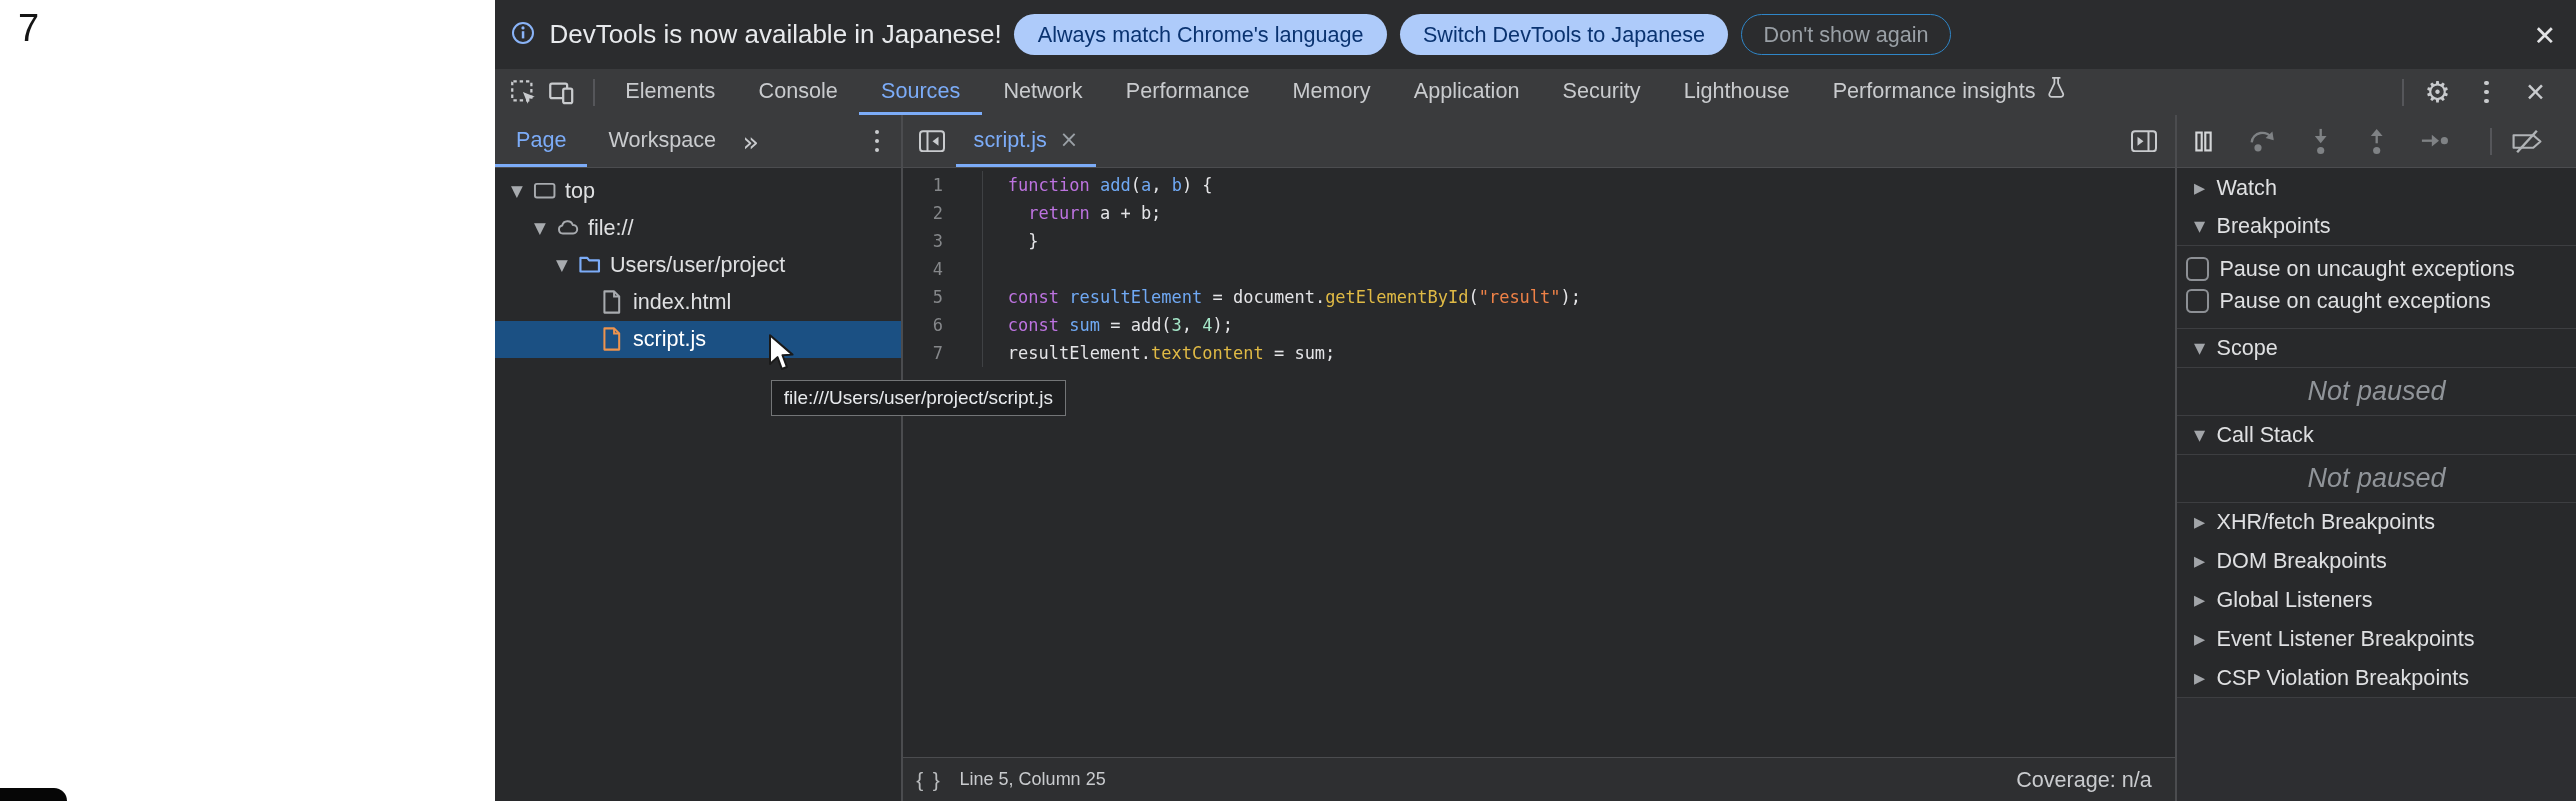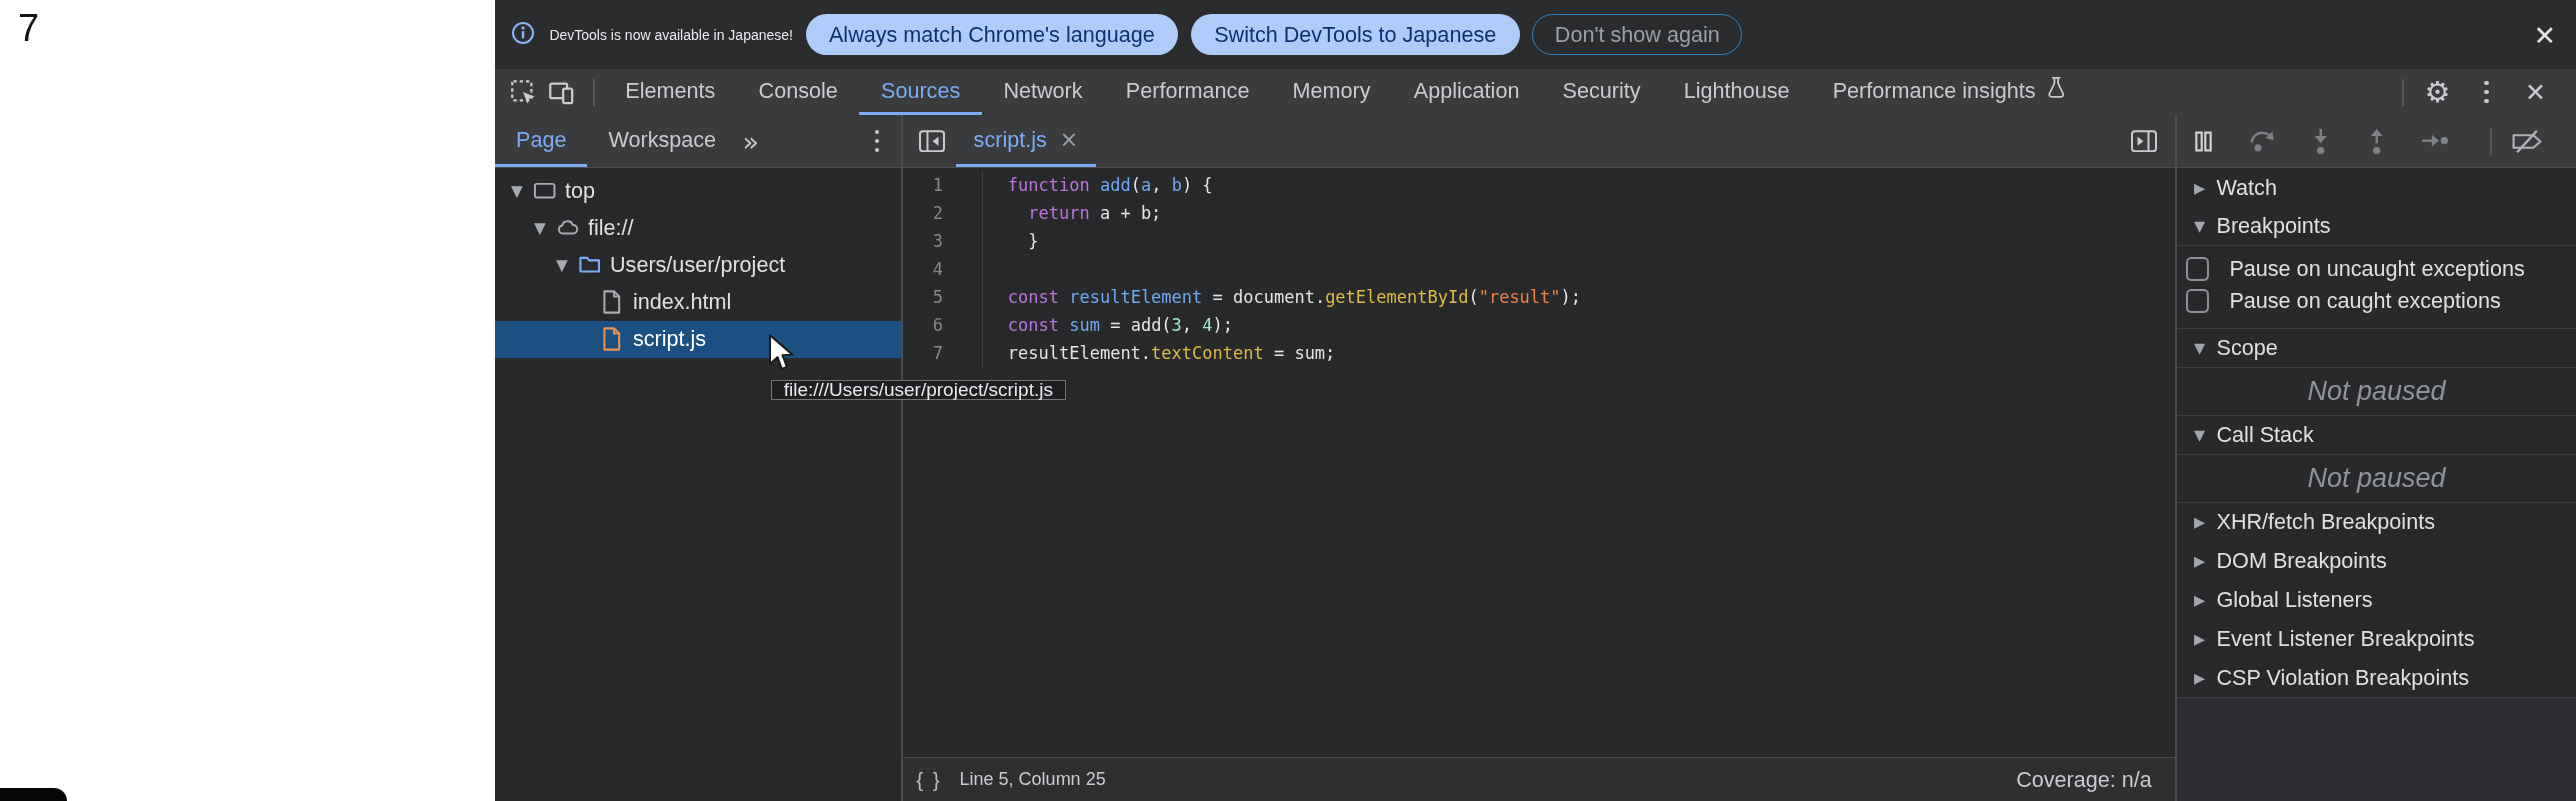--- a/index.html
+++ b/index.html
@@ -9,21 +9,21 @@
 
   .glyph { font-family:"DejaVu Sans", sans-serif; }
 
   #page-number { position:absolute; left:18px; top:7.2px; font-size:38px; color:#151515; }
   #corner-shape { position:absolute; left:0; bottom:0; width:67px; height:13.5px; background:#060606; border-top-right-radius:13.5px; }
 
   #devtools { position:absolute; left:495px; top:0; width:2081px; height:801px; background:#28292b; color:#dfe0e2; display:flex; flex-direction:column; }
 
   
   #notif-bar { height:69px; flex:0 0 69px; background:#2b2c2e; display:flex; align-items:center; padding-left:16px; position:relative; }
-  #notif-bar .msg { font-size:14px; color:#e8eaed; margin-left:14.4px; }
+  #notif-bar .msg { font-size:26px; color:#e8eaed; margin-left:14.4px; }
   .notif-btns { display:flex; align-items:center; gap:12.6px; margin-left:12.6px; }
   .pill-btn { height:41px; border-radius:21px; background:#aecbfa; color:#0a3370; font-size:21.6px; font-family:inherit; border:none; padding:0 23.4px; display:flex; align-items:center; cursor:default; }
   .outline-btn { height:41px; border-radius:21px; background:transparent; color:#9aa0a6; font-size:21.6px; font-family:inherit; border:1.8px solid #2f86c8; padding:0 21.6px; display:flex; align-items:center; }
   #notif-close { position:absolute; right:20px; top:50%; transform:translateY(-50%); font-size:27px; color:#e2e3e5; line-height:1; }
 
   
   #tab-bar { height:46px; flex:0 0 46px; background:#3a3b3d; display:flex; align-items:stretch; padding-left:12.6px; }
   #tab-bar .bar-icon { align-self:center; display:flex; align-items:center; justify-content:center; width:31px; height:31px; margin-right:7.2px; }
   .vsep { align-self:center; width:1.8px; height:27px; background:#55565a; margin:0 9px; }
   .main-tab { display:flex; align-items:center; gap:9px; padding:0 21.6px; font-size:21.6px; color:#c9cbce; border-bottom:3.6px solid transparent;justify-content:flex-end; }
@@ -72,26 +72,26 @@
   
   #sidebar { width:399px; flex:0 0 399px; display:flex; flex-direction:column; background:#28292b; }
   #debug-toolbar { gap:0; align-items:center; padding-left:14.4px; display:flex; }
   #debug-toolbar .dicon { display:flex; align-items:center; justify-content:center; margin-right:32px; }
   .sec-header { height:39px; display:flex; align-items:center; font-size:21.6px; color:#dfe0e2; }
   .sec-header .tri { width:22.5px; margin-left:17px; font-size:14.4px; color:#a2a5a9; }
   .sec-header.bordered { border-bottom:1.8px solid #3d3e41; }
   .cb-block { padding:7.2px 0 10.8px 0; border-bottom:1.8px solid #3d3e41; }
   .cb-row { height:32px; display:flex; align-items:center; }
   .cb-box { width:23.4px; height:23.4px; margin-left:9px; border:2.3px solid #8d9095; border-radius:5.4px; background:transparent; }
-  .cb-row label { margin-left:20px; font-size:21.6px; color:#dfe0e2; }
+  .cb-row label { margin-left:10px; font-size:21.6px; color:#dfe0e2; }
   .np-block { height:48px; display:flex; align-items:center; justify-content:center; font-size:27px; font-style:italic; color:#909499; border-bottom:1.8px solid #3d3e41; }
   #sidebar-rest { flex:1; background:#2d2e31; }
 
   
-  #tooltip { position:absolute; left:276px; top:380px; height:20px; background:#1e1f21; border:1.8px solid #737577; color:#e8eaed; font-size:19px; display:flex; align-items:center; padding:0 11.7px; white-space:nowrap; z-index:30; }
+  #tooltip { position:absolute; left:276px; top:380px; height:36px; background:#1e1f21; border:1.8px solid #737577; color:#e8eaed; font-size:19px; display:flex; align-items:center; padding:0 11.7px; white-space:nowrap; z-index:30; }
   #cursor { position:absolute; left:273px; top:334px; z-index:40; }
 </style>
 </head>
 <body>
 
 <div id="root">
 
   <div id="page-number">7</div>
   <div id="corner-shape"></div>
 

